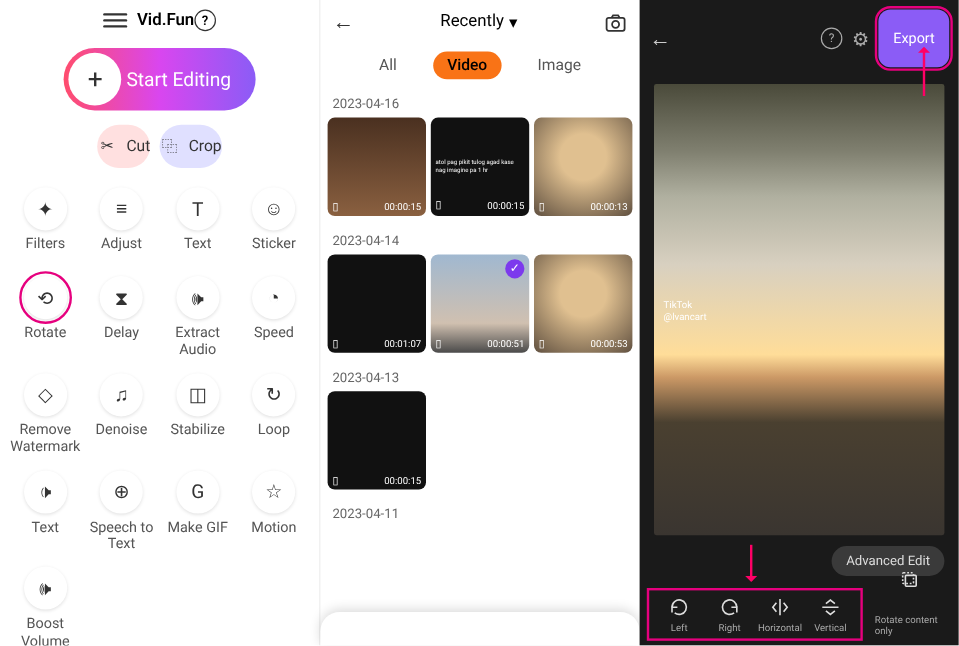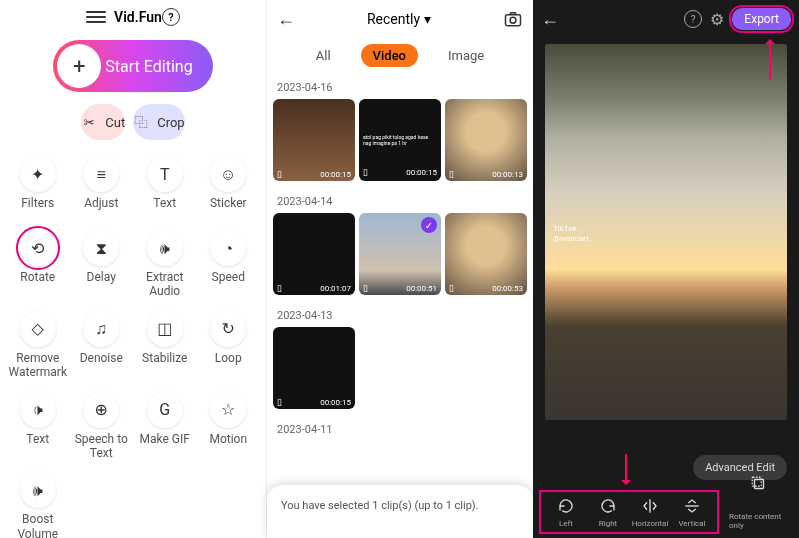--- a/index.html
+++ b/index.html
@@ -53,21 +53,21 @@
 .preview-btn { background: #4a4a4a; color: #fff; padding: 8px 20px; border-radius: 18px; font-size: 12px; }
 .yes-btn { background: #7c5cff; color: #fff; padding: 8px 28px; border-radius: 18px; font-size: 13px; outline: 2px solid #e6007e; outline-offset: 2px; }
 
 
 .panel3 { width: 266px; height: 538px; background: #1a1a1a; display: flex; flex-direction: column; position: relative; }
 .p3-header { display: flex; align-items: center; padding: 8px 8px; gap: 8px; }
 .p3-back { color: #ccc; font-size: 18px; }
 .p3-spacer { flex: 1; }
 .p3-help { width: 18px; height: 18px; border: 1.5px solid #aaa; border-radius: 50%; display: flex; align-items: center; justify-content: center; font-size: 10px; color: #aaa; }
 .p3-gear { color: #aaa; font-size: 16px; }
-.export-btn { background: #8b5cf6; color: #fff; padding: 4px 12px; border-radius: 10px; font-size: 12px; outline: 2px solid #e6007e; outline-offset: 1px; }
+.export-btn { background: #8b5cf6; color: #fff; padding: 17px 12px; border-radius: 10px; font-size: 12px; outline: 2px solid #e6007e; outline-offset: 1px; }
 .preview-area { margin: 6px 12px; width: 242px; height: 376px; background: linear-gradient(180deg, #4a4a3a 0%, #808070 15%, #b0b0a0 25%, #d8d0c0 40%, #ffdd99 60%, #cc9966 65%, #4a4030 75%, #3a3530 100%); position: relative; border-radius: 2px; }
 .tiktok-wm { position: absolute; left: 8px; top: 180px; color: #fff; font-size: 8px; line-height: 1.3; }
 .advanced-btn { position: absolute; right: 12px; bottom: 58px; background: #3a3a3a; color: #ddd; padding: 6px 12px; border-radius: 14px; font-size: 11px; }
 .rotate-toolbar { position: absolute; bottom: 8px; left: 0; right: 0; display: flex; align-items: flex-end; padding: 0 10px; }
 .rotate-group { display: flex; gap: 0; outline: 2px solid #e6007e; outline-offset: 2px; padding: 2px; }
 .rotate-item { display: flex; flex-direction: column; align-items: center; gap: 3px; width: 42px; }
 .rotate-icon { color: #ddd; font-size: 16px; height: 20px; display: flex; align-items: center; }
 .rotate-label { color: #aaa; font-size: 8px; }
 .rotate-only { display: flex; flex-direction: column; align-items: center; gap: 18px; margin-left: auto; width: 60px; }
 .arrow-annotation { position: absolute; background: #ff0066; }
@@ -243,21 +243,20 @@
           <div class="thumb-info">
             <span class="thumb-cam">▯</span>
             <span>00:00:15</span>
           </div>
         </div>
       </div>
       <div class="date-label">2023-04-11</div>
       <div class="thumb-row"></div>
     </div>
   <div class="bottom-sheet">
-    <div class="selection-text">You have selected 1 clip(s) (up to 1 clip).</div>
   </div>
 </div>
 
 <div class="panel3">
   <div class="p3-header">
     <div class="p3-back">←</div>
     <div class="p3-spacer"></div>
     <div class="p3-help">?</div>
     <div class="p3-gear">⚙</div>
     <div class="export-btn">Export</div>

